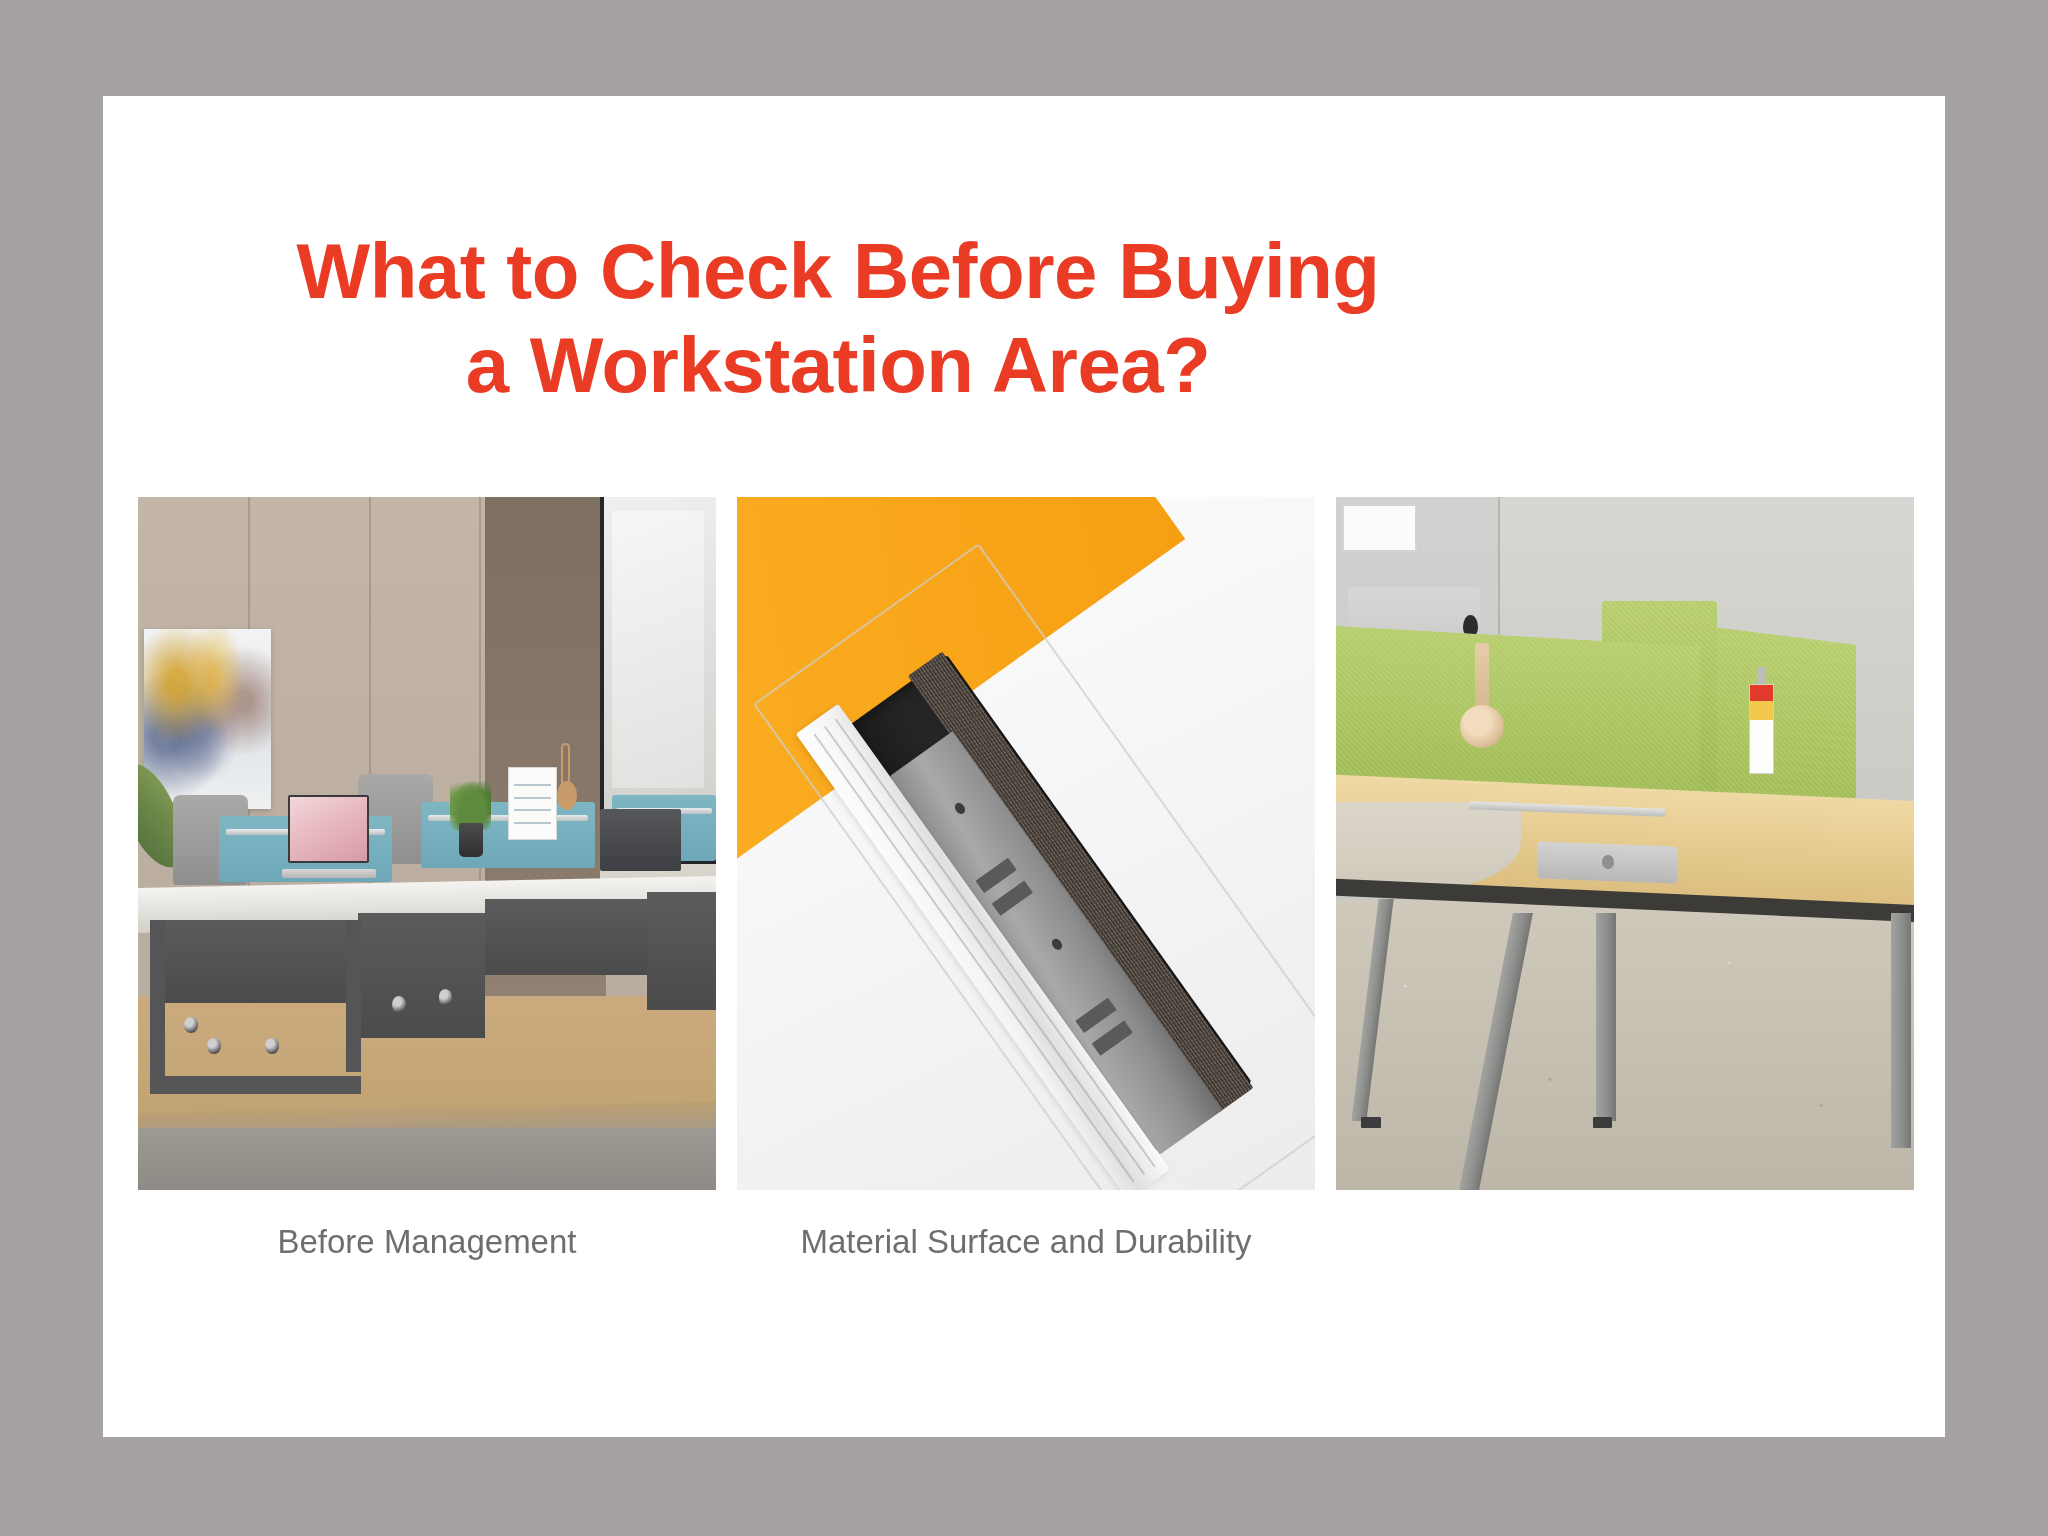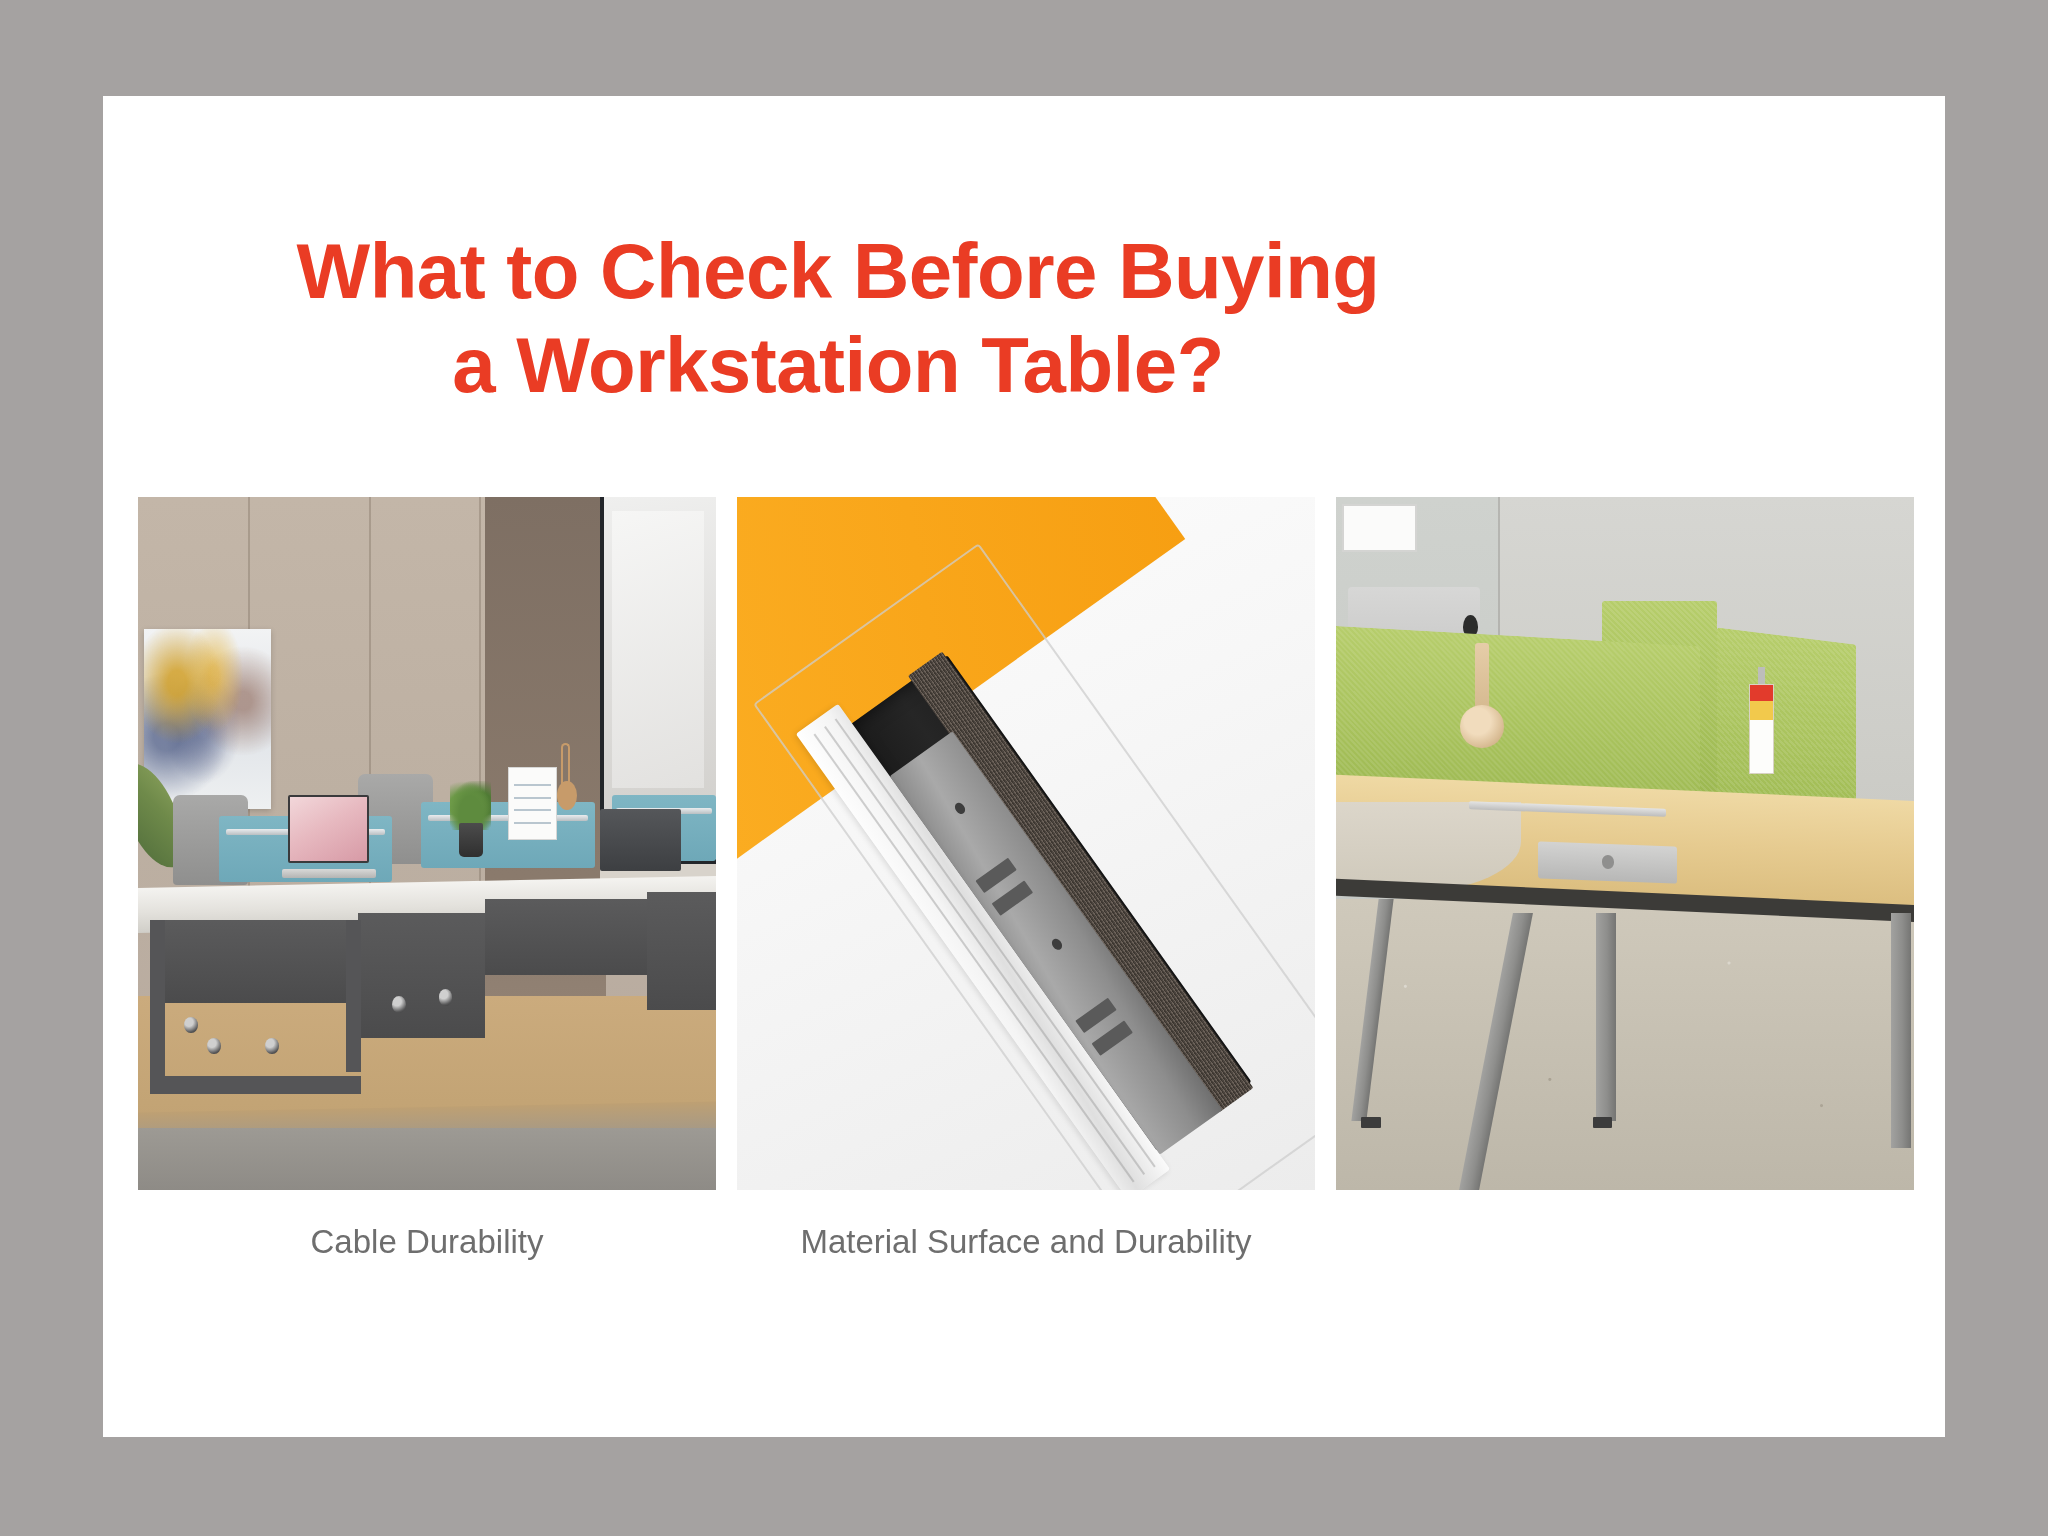--- a/index.html
+++ b/index.html
@@ -408,21 +408,21 @@
     white-space: nowrap;
   }
 </style>
 </head>
 <body>
 
 <div id="slide-card">
 
   <div id="title-block">
     <span class="title-line">What to Check Before Buying</span>
-    <span class="title-line">a Workstation Table?</span>
+    <span class="title-line">a Workstation Area?</span>
   </div>
 
   <div id="image-row">
 
     <div class="image-panel">
       <div class="scene">
         <div class="p1-wall"></div>
         <div class="p1-wall-seam" style="left:19%"></div>
         <div class="p1-wall-seam" style="left:40%"></div>
         <div class="p1-wall-seam" style="left:59%"></div>
@@ -549,17 +549,17 @@
         <div class="p3-leg" style="left:45%; top:60%; width:3.4%; height:30%;"></div>
         <div class="p3-leg" style="left:96%; top:60%; width:3.4%; height:34%;"></div>
         <div class="p3-foot" style="left:4.4%; top:89.5%;"></div>
         <div class="p3-foot" style="left:44.4%; top:89.5%;"></div>
       </div>
     </div>
 
   </div>
 
   <div id="caption-row">
-    <div class="caption">Cable Durability</div>
+    <div class="caption">Before Management</div>
     <div class="caption">Material Surface and Durability</div>
   </div>
 
 </div>
 
 </body></html>

